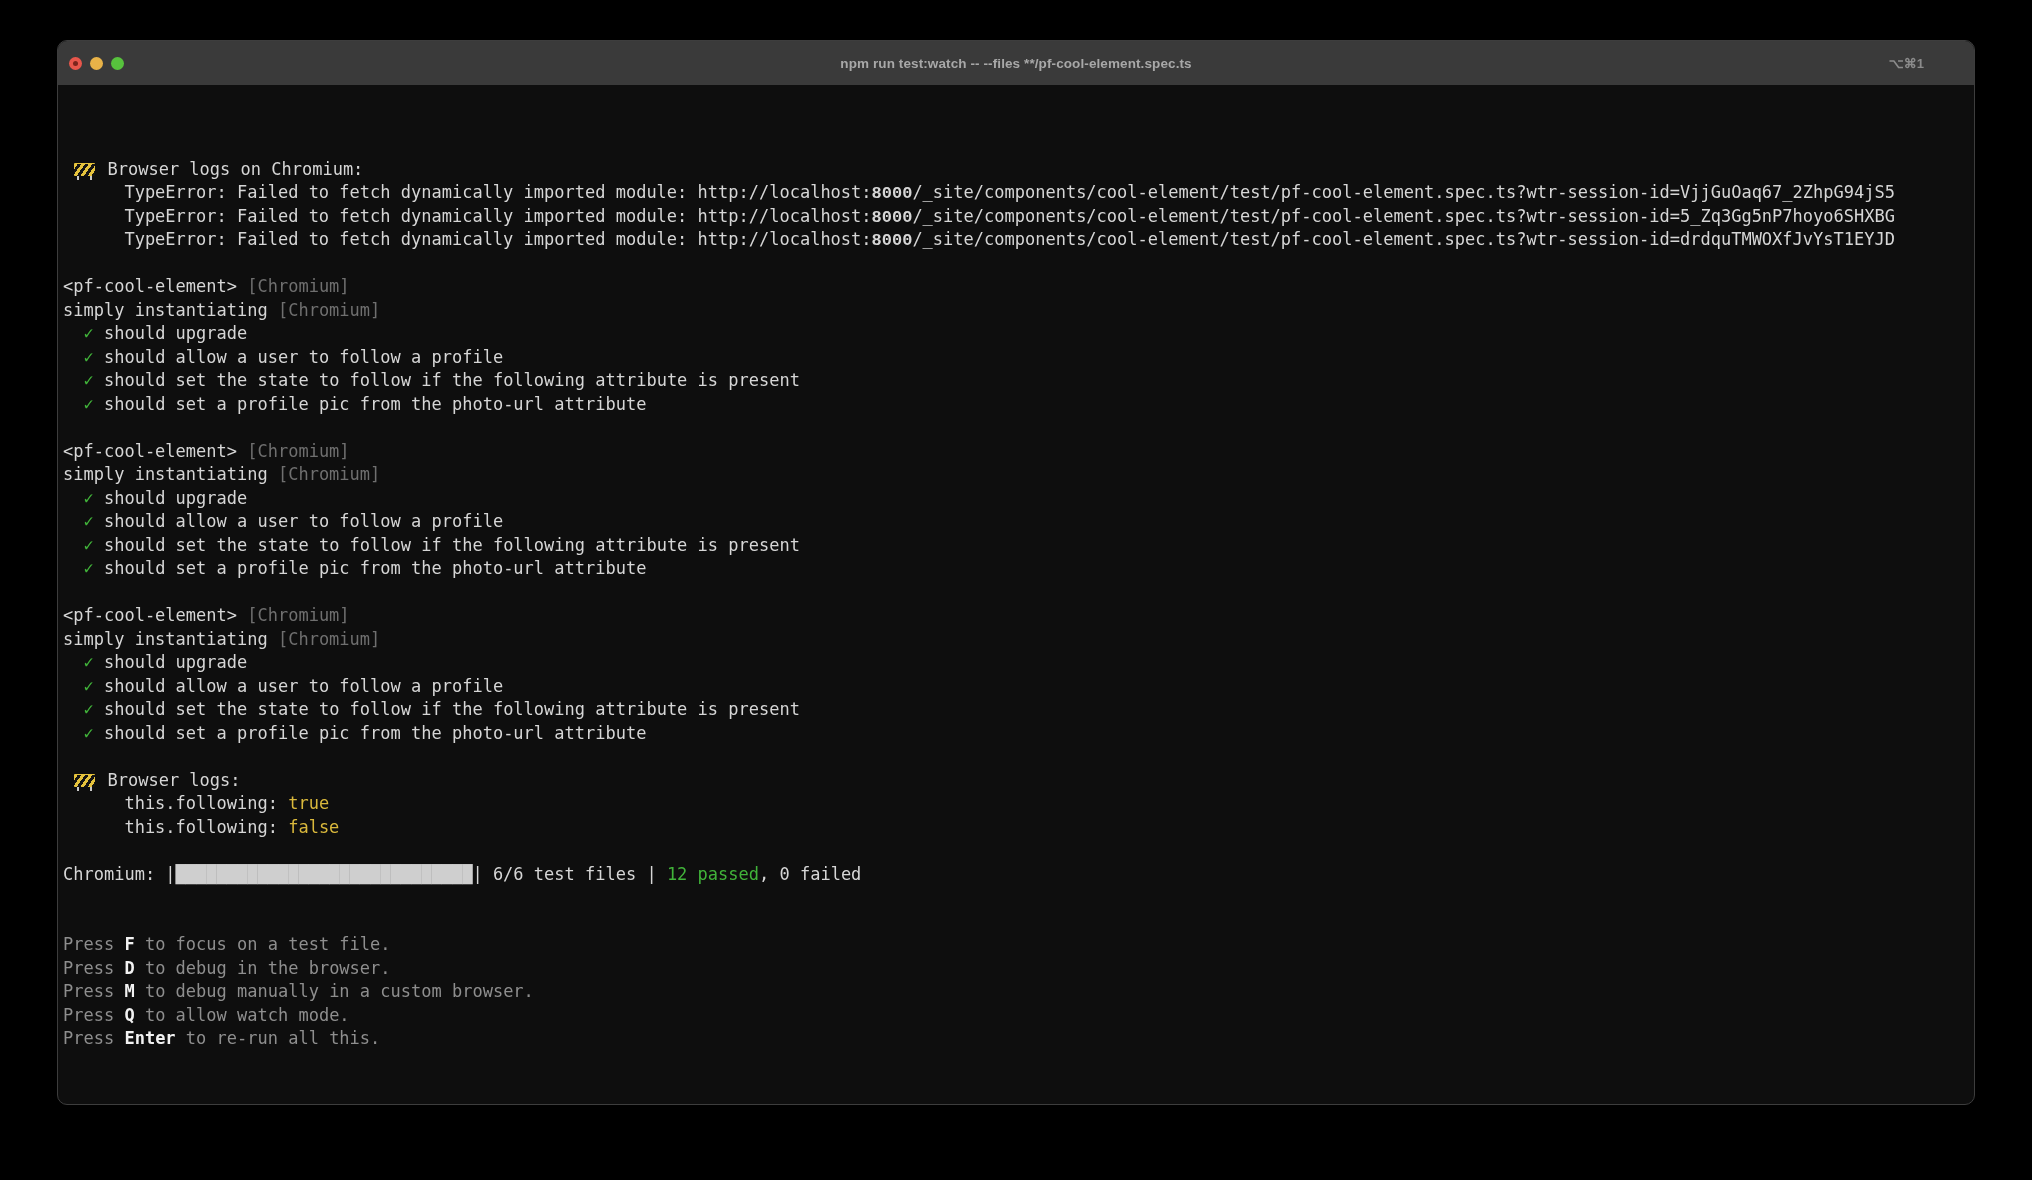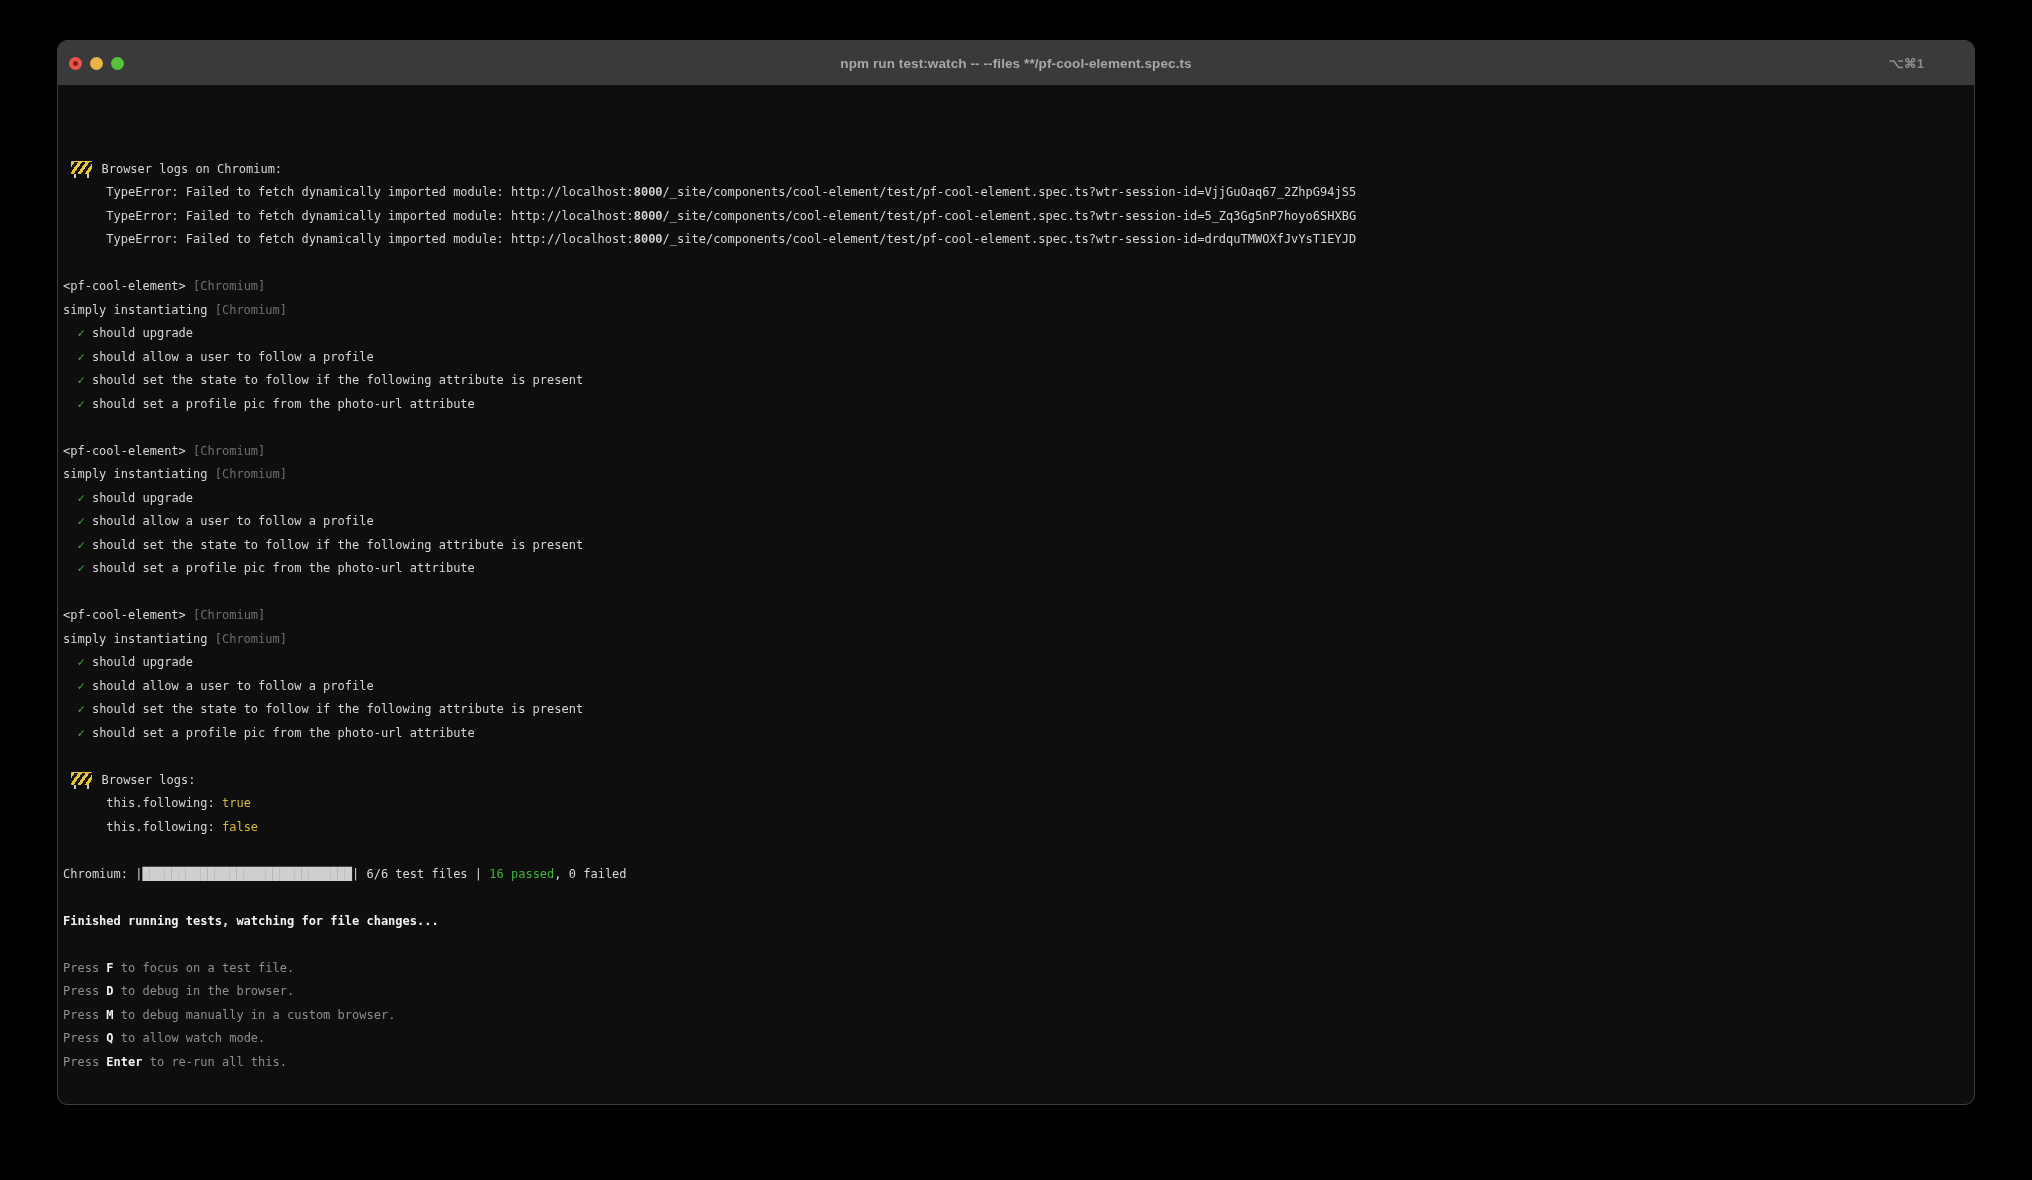--- a/index.html
+++ b/index.html
@@ -62,21 +62,21 @@
     pointer-events:none;
   }
   .titlebar .shortcut{
     position:absolute;right:50px;top:0;bottom:0;
     display:flex;align-items:center;
     font:700 13px "Liberation Sans",sans-serif;
     color:var(--shortcut-text);
   }
   .content{
     padding:2px 17px 0 5px;
-    font-size:12px;
+    font-size:17px;
     line-height:23.5px;
   }
   .line{
     height:23.5px;
     white-space:pre;
   }
   .seg-plain{color:var(--text-plain);}
   .seg-bold{color:var(--text-plain);font-weight:700;font-family:Liberation Mono, monospace;}
   .seg-dim{color:var(--text-dim);}
   .seg-green{color:var(--green);}
@@ -141,23 +141,22 @@
       <div class="line"><span class="seg-plain">simply instantiating</span><span class="seg-dim"> [Chromium]</span></div>
       <div class="line"><span class="seg-plain">  </span><span class="seg-green">✓</span><span class="seg-plain"> should upgrade</span></div>
       <div class="line"><span class="seg-plain">  </span><span class="seg-green">✓</span><span class="seg-plain"> should allow a user to follow a profile</span></div>
       <div class="line"><span class="seg-plain">  </span><span class="seg-green">✓</span><span class="seg-plain"> should set the state to follow if the following attribute is present</span></div>
       <div class="line"><span class="seg-plain">  </span><span class="seg-green">✓</span><span class="seg-plain"> should set a profile pic from the photo-url attribute</span></div>
       <div class="line"></div>
       <div class="line"><span class="seg-plain"> </span><span class="seg-icon"></span><span class="seg-plain"> Browser logs:</span></div>
       <div class="line"><span class="seg-plain">      this.following: </span><span class="seg-yellow">true</span></div>
       <div class="line"><span class="seg-plain">      this.following: </span><span class="seg-yellow">false</span></div>
       <div class="line"></div>
-      <div class="line"><span class="seg-plain">Chromium: |</span><span class="seg-bar">█████████████████████████████</span><span class="seg-plain">| 6/6 test files | </span><span class="seg-green">16 passed</span><span class="seg-plain">, 0 failed</span></div>
+      <div class="line"><span class="seg-plain">Chromium: |</span><span class="seg-bar">█████████████████████████████</span><span class="seg-plain">| 6/6 test files | </span><span class="seg-green">12 passed</span><span class="seg-plain">, 0 failed</span></div>
       <div class="line"></div>
-      <div class="line"><span class="seg-boldbright">Finished running tests, watching for file changes...</span></div>
       <div class="line"></div>
       <div class="line"><span class="seg-gray">Press </span><span class="seg-key">F</span><span class="seg-gray"> to focus on a test file.</span></div>
       <div class="line"><span class="seg-gray">Press </span><span class="seg-key">D</span><span class="seg-gray"> to debug in the browser.</span></div>
       <div class="line"><span class="seg-gray">Press </span><span class="seg-key">M</span><span class="seg-gray"> to debug manually in a custom browser.</span></div>
       <div class="line"><span class="seg-gray">Press </span><span class="seg-key">Q</span><span class="seg-gray"> to allow watch mode.</span></div>
       <div class="line"><span class="seg-gray">Press </span><span class="seg-key">Enter</span><span class="seg-gray"> to re-run all this.</span></div>
     </div>
 </div>
 
 </body></html>

